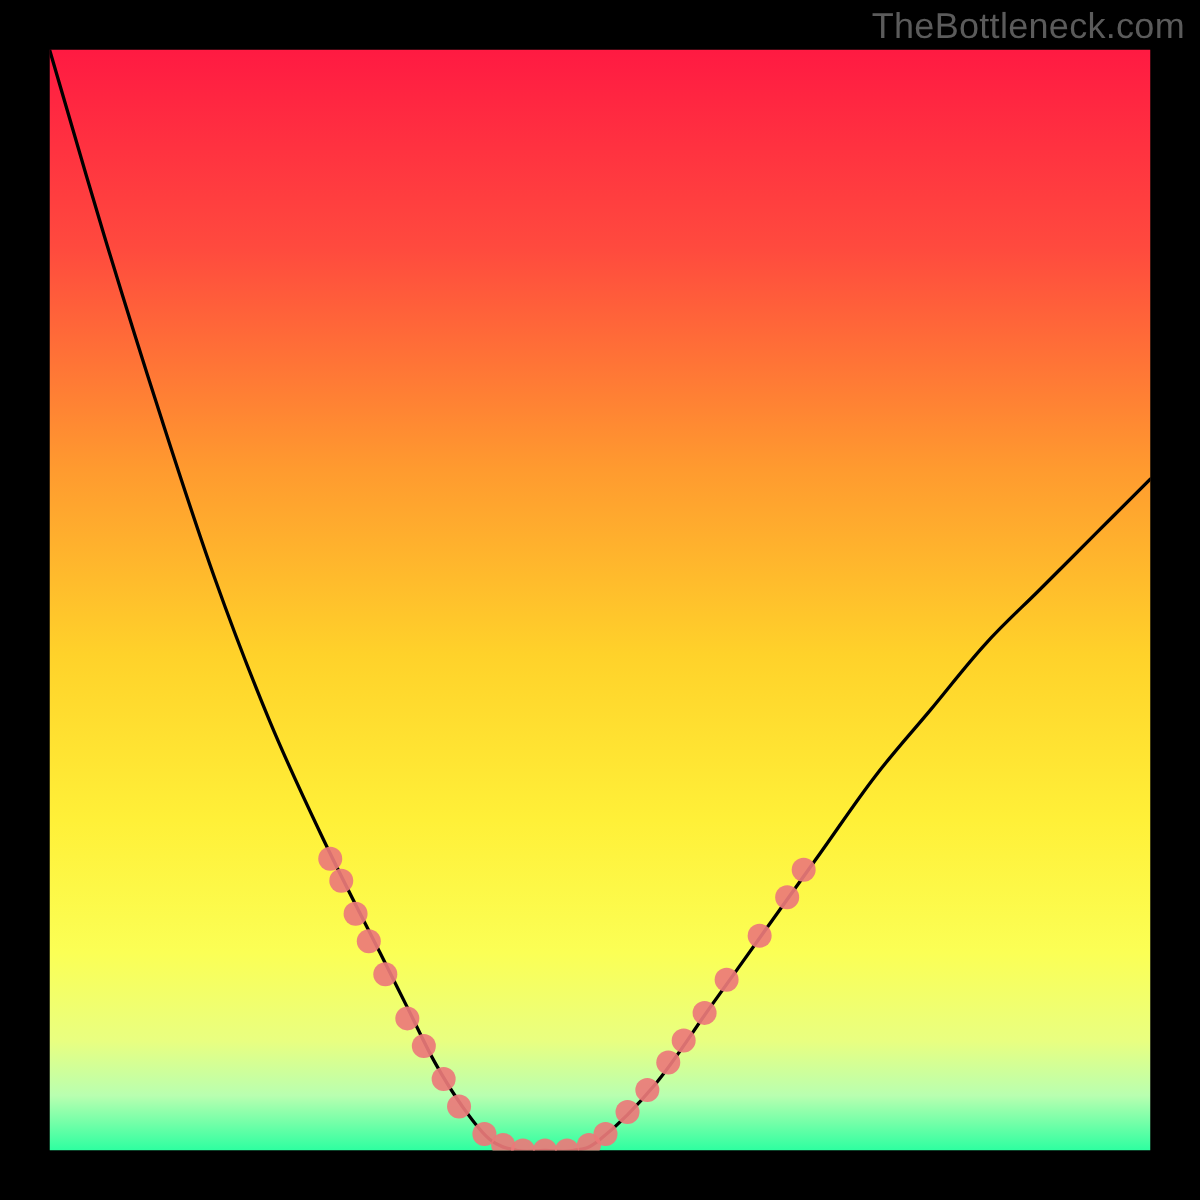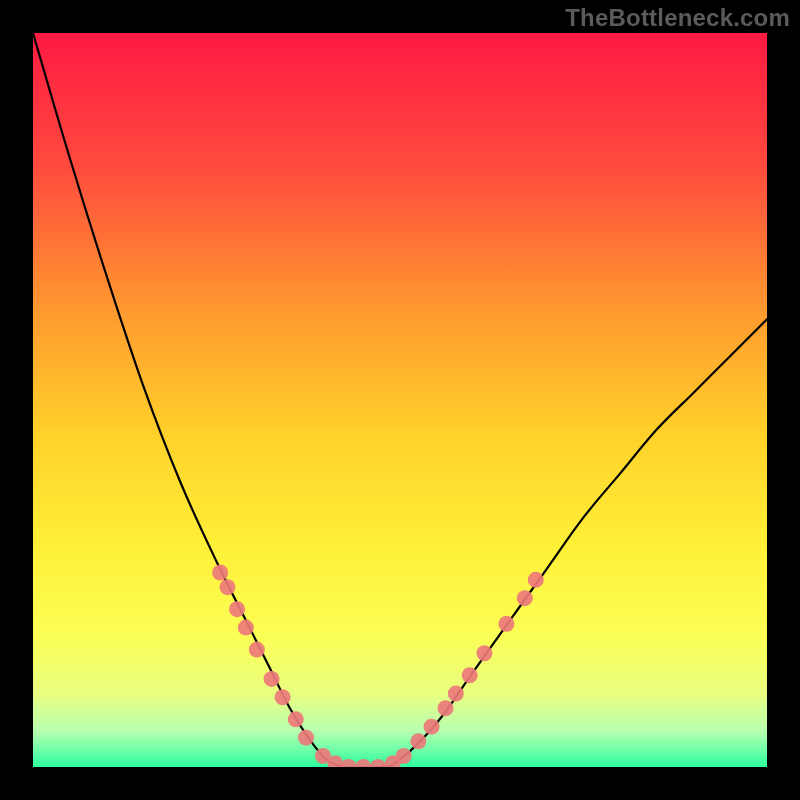--- a/index.html
+++ b/index.html
@@ -24,21 +24,21 @@
     top: 33px;
     width: 734px;
     height: 734px;
   }
   .watermark {
     position: absolute;
     top: 4px;
     right: 10px;
     font-family: Arial, Helvetica, sans-serif;
     font-size: 24px;
-    font-weight: 700;
+    font-weight: 400;
     color: #5b5b5b;
     letter-spacing: 0.2px;
     text-align: right;
   }
   svg {
     display: block;
   }
 </style>
 </head>
 <body>

